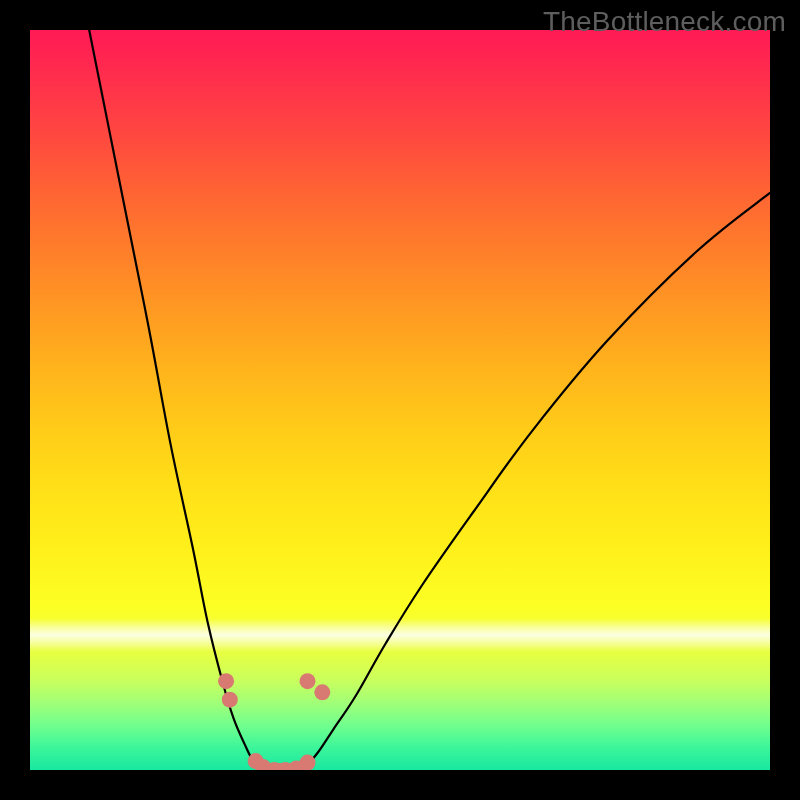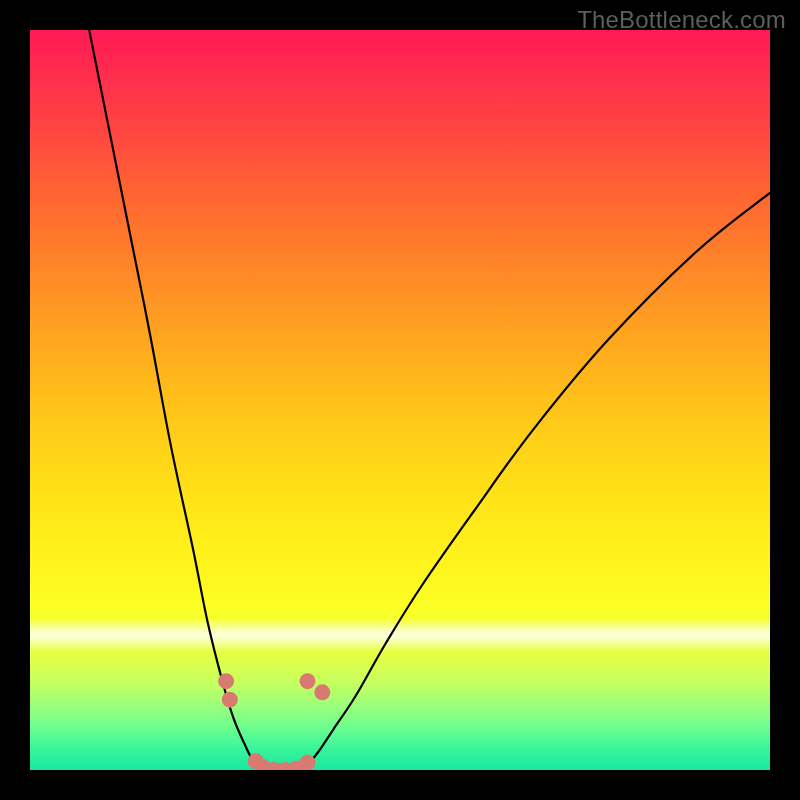--- a/index.html
+++ b/index.html
@@ -64,21 +64,21 @@
   }
   svg.curves {
     position: absolute;
     inset: 0;
   }
   .watermark {
     position: absolute;
     top: 6px;
     right: 14px;
     color: #5e5e5e;
-    font-size: 24px;
+    font-size: 28px;
     letter-spacing: 0.2px;
   }
 </style>
 </head>
 <body>
 
 <div class="frame">
   <div class="plot-area">
     <div class="gradient"></div>
     <div class="white-band"></div>

